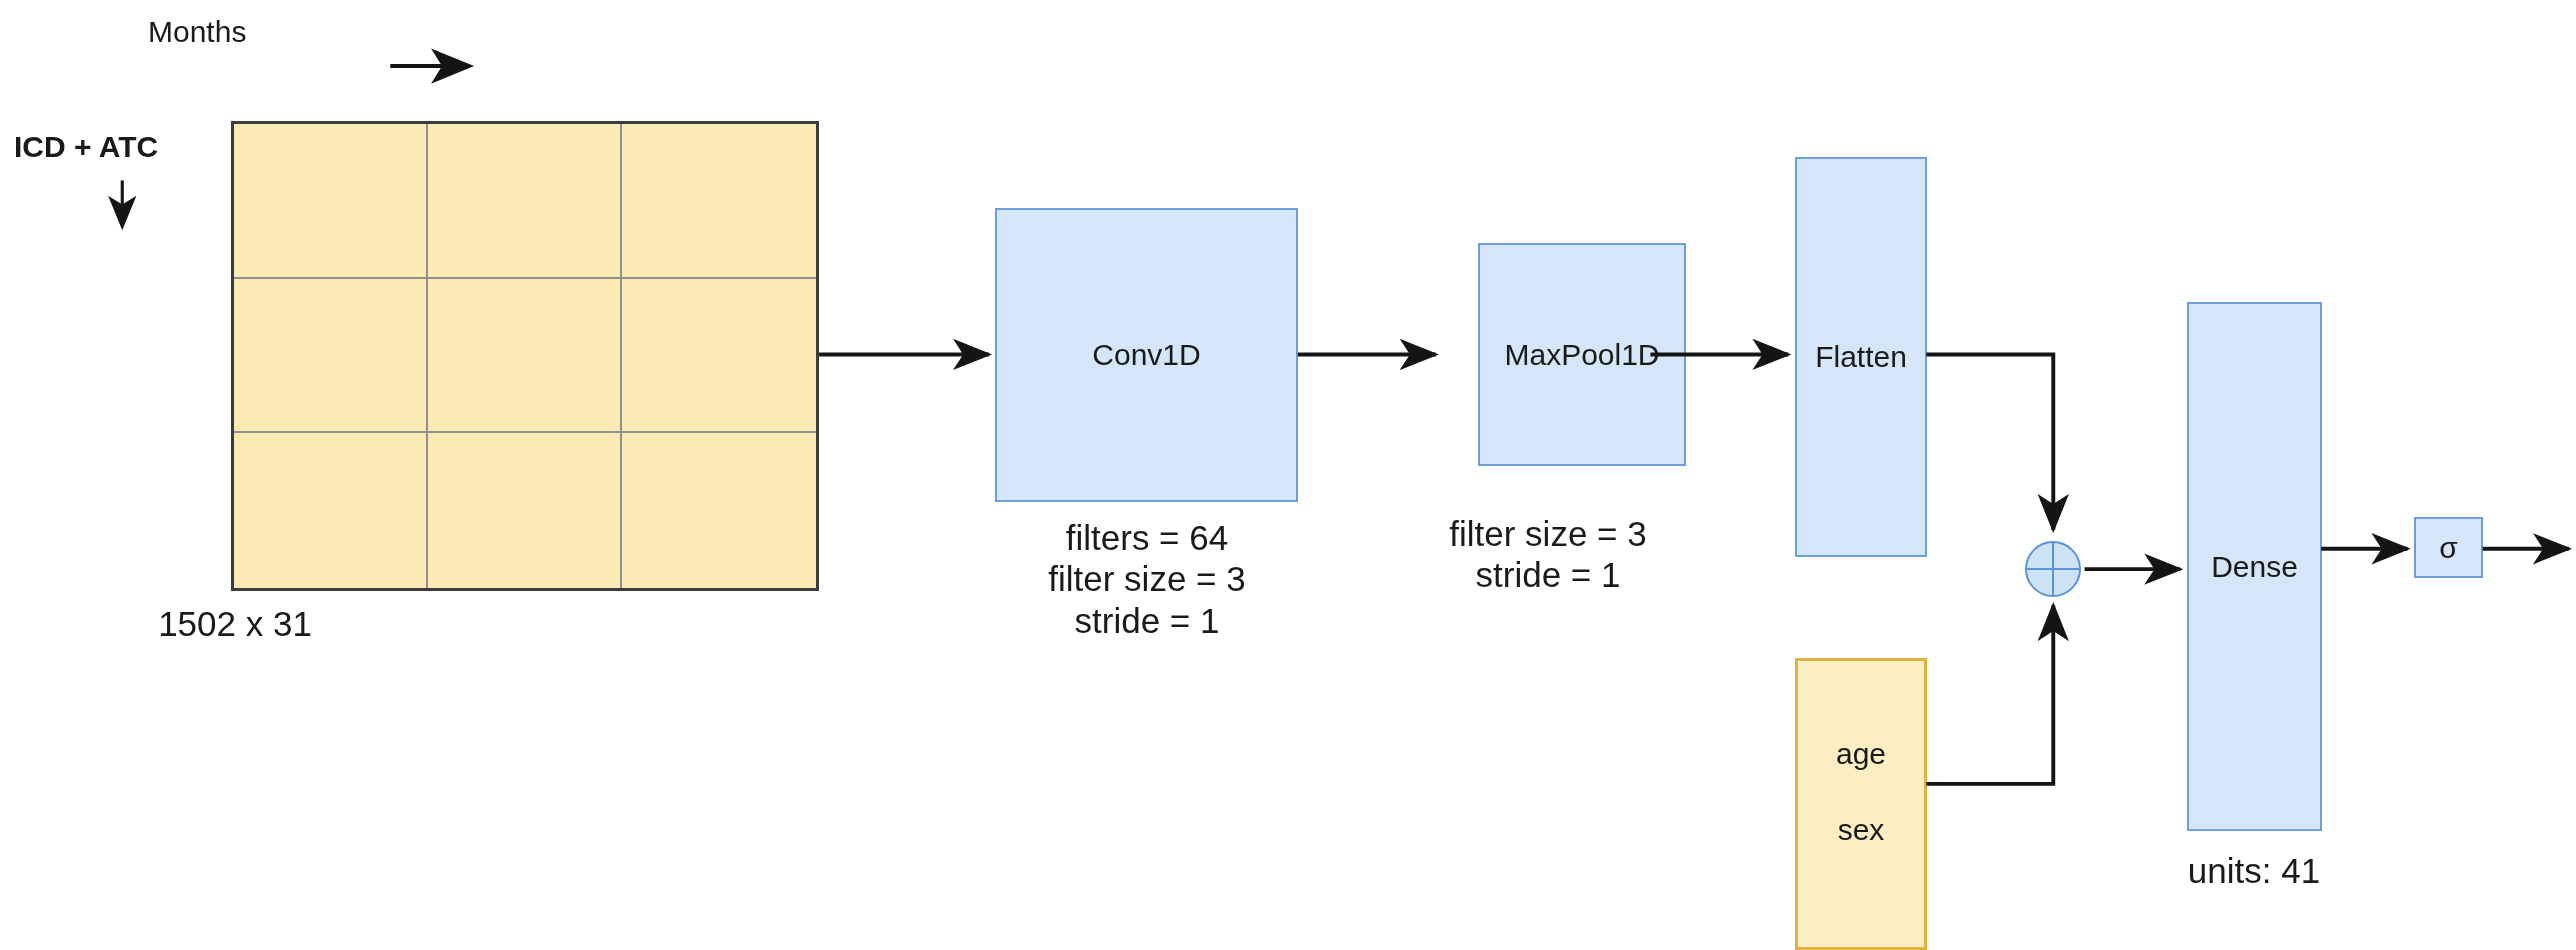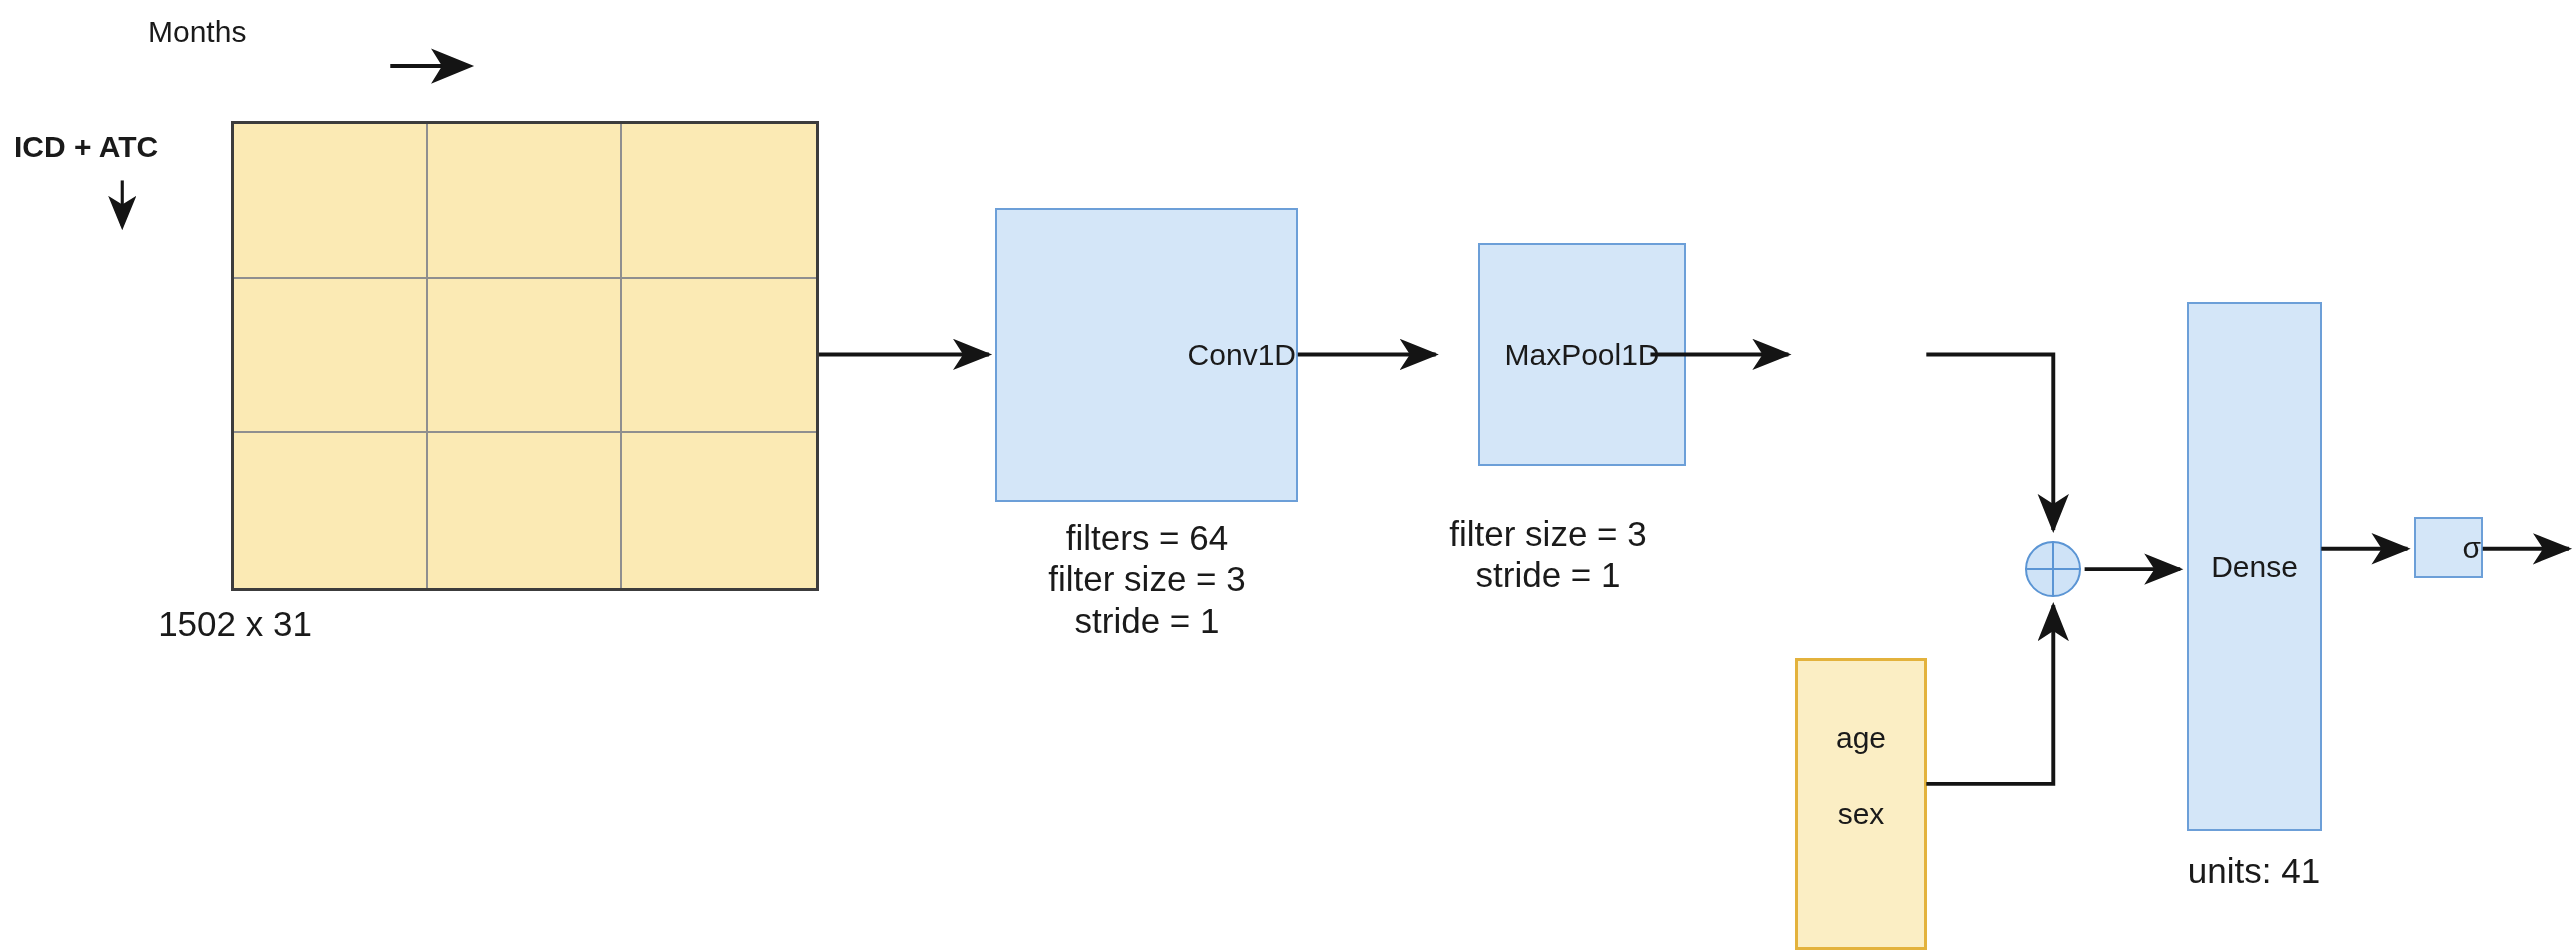--- a/index.html
+++ b/index.html
@@ -50,21 +50,21 @@
   }
   #matrix .cell.c3 { border-right: none; }
   #matrix .cell.r3 { border-bottom: none; }
 
   
   .nodebox {
     position: absolute;
     box-sizing: border-box;
     display: flex;
     align-items: center;
-    justify-content: flex-end;
+    justify-content: center;
   }
   .blue {
     background: #d4e6f8;
     border: 2.4px solid #6c9fd8;
   }
   .yellowbox {
     background: #fbeec4;
     border: 3.1px solid #e3b23c;
   }
   .nodebox .txt {
@@ -76,21 +76,21 @@
   .nodebox .txt.overflow {
     position: absolute;
     left: 50%;
     transform: translateX(-50%);
   }
 
   
   #agesex {
     flex-direction: column;
     justify-content: flex-start;
-    padding-top: 60px;
+    padding-top: 76px;
     gap: 42px;
   }
 
   
   #concat {
     position: absolute;
     left: 2025px;
     top: 541px;
     width: 56px;
     height: 56px;
@@ -148,20 +148,23 @@
   </div>
 
   <div class="nodebox blue" style="left:1478px; top:243px; width:208px; height:223px;">
     <span class="txt overflow">MaxPool1D</span>
   </div>
   <div class="lbl lbl-md center-x" style="left:1548px; top:513px; text-align:center;">
     <div>filter size = 3</div>
     <div>stride = 1</div>
   </div>
 
+  <div class="nodebox blue" style="left:1795px; top:157px; width:132px; height:400px;">
+    <span class="txt overflow">Flatten</span>
+  </div>
 
   <div class="nodebox yellowbox" id="agesex" style="left:1795px; top:658px; width:132px; height:292px;">
     <span class="txt">age</span>
     <span class="txt">sex</span>
   </div>
 
   <div id="concat">
     <div class="h"></div>
     <div class="v"></div>
   </div>

